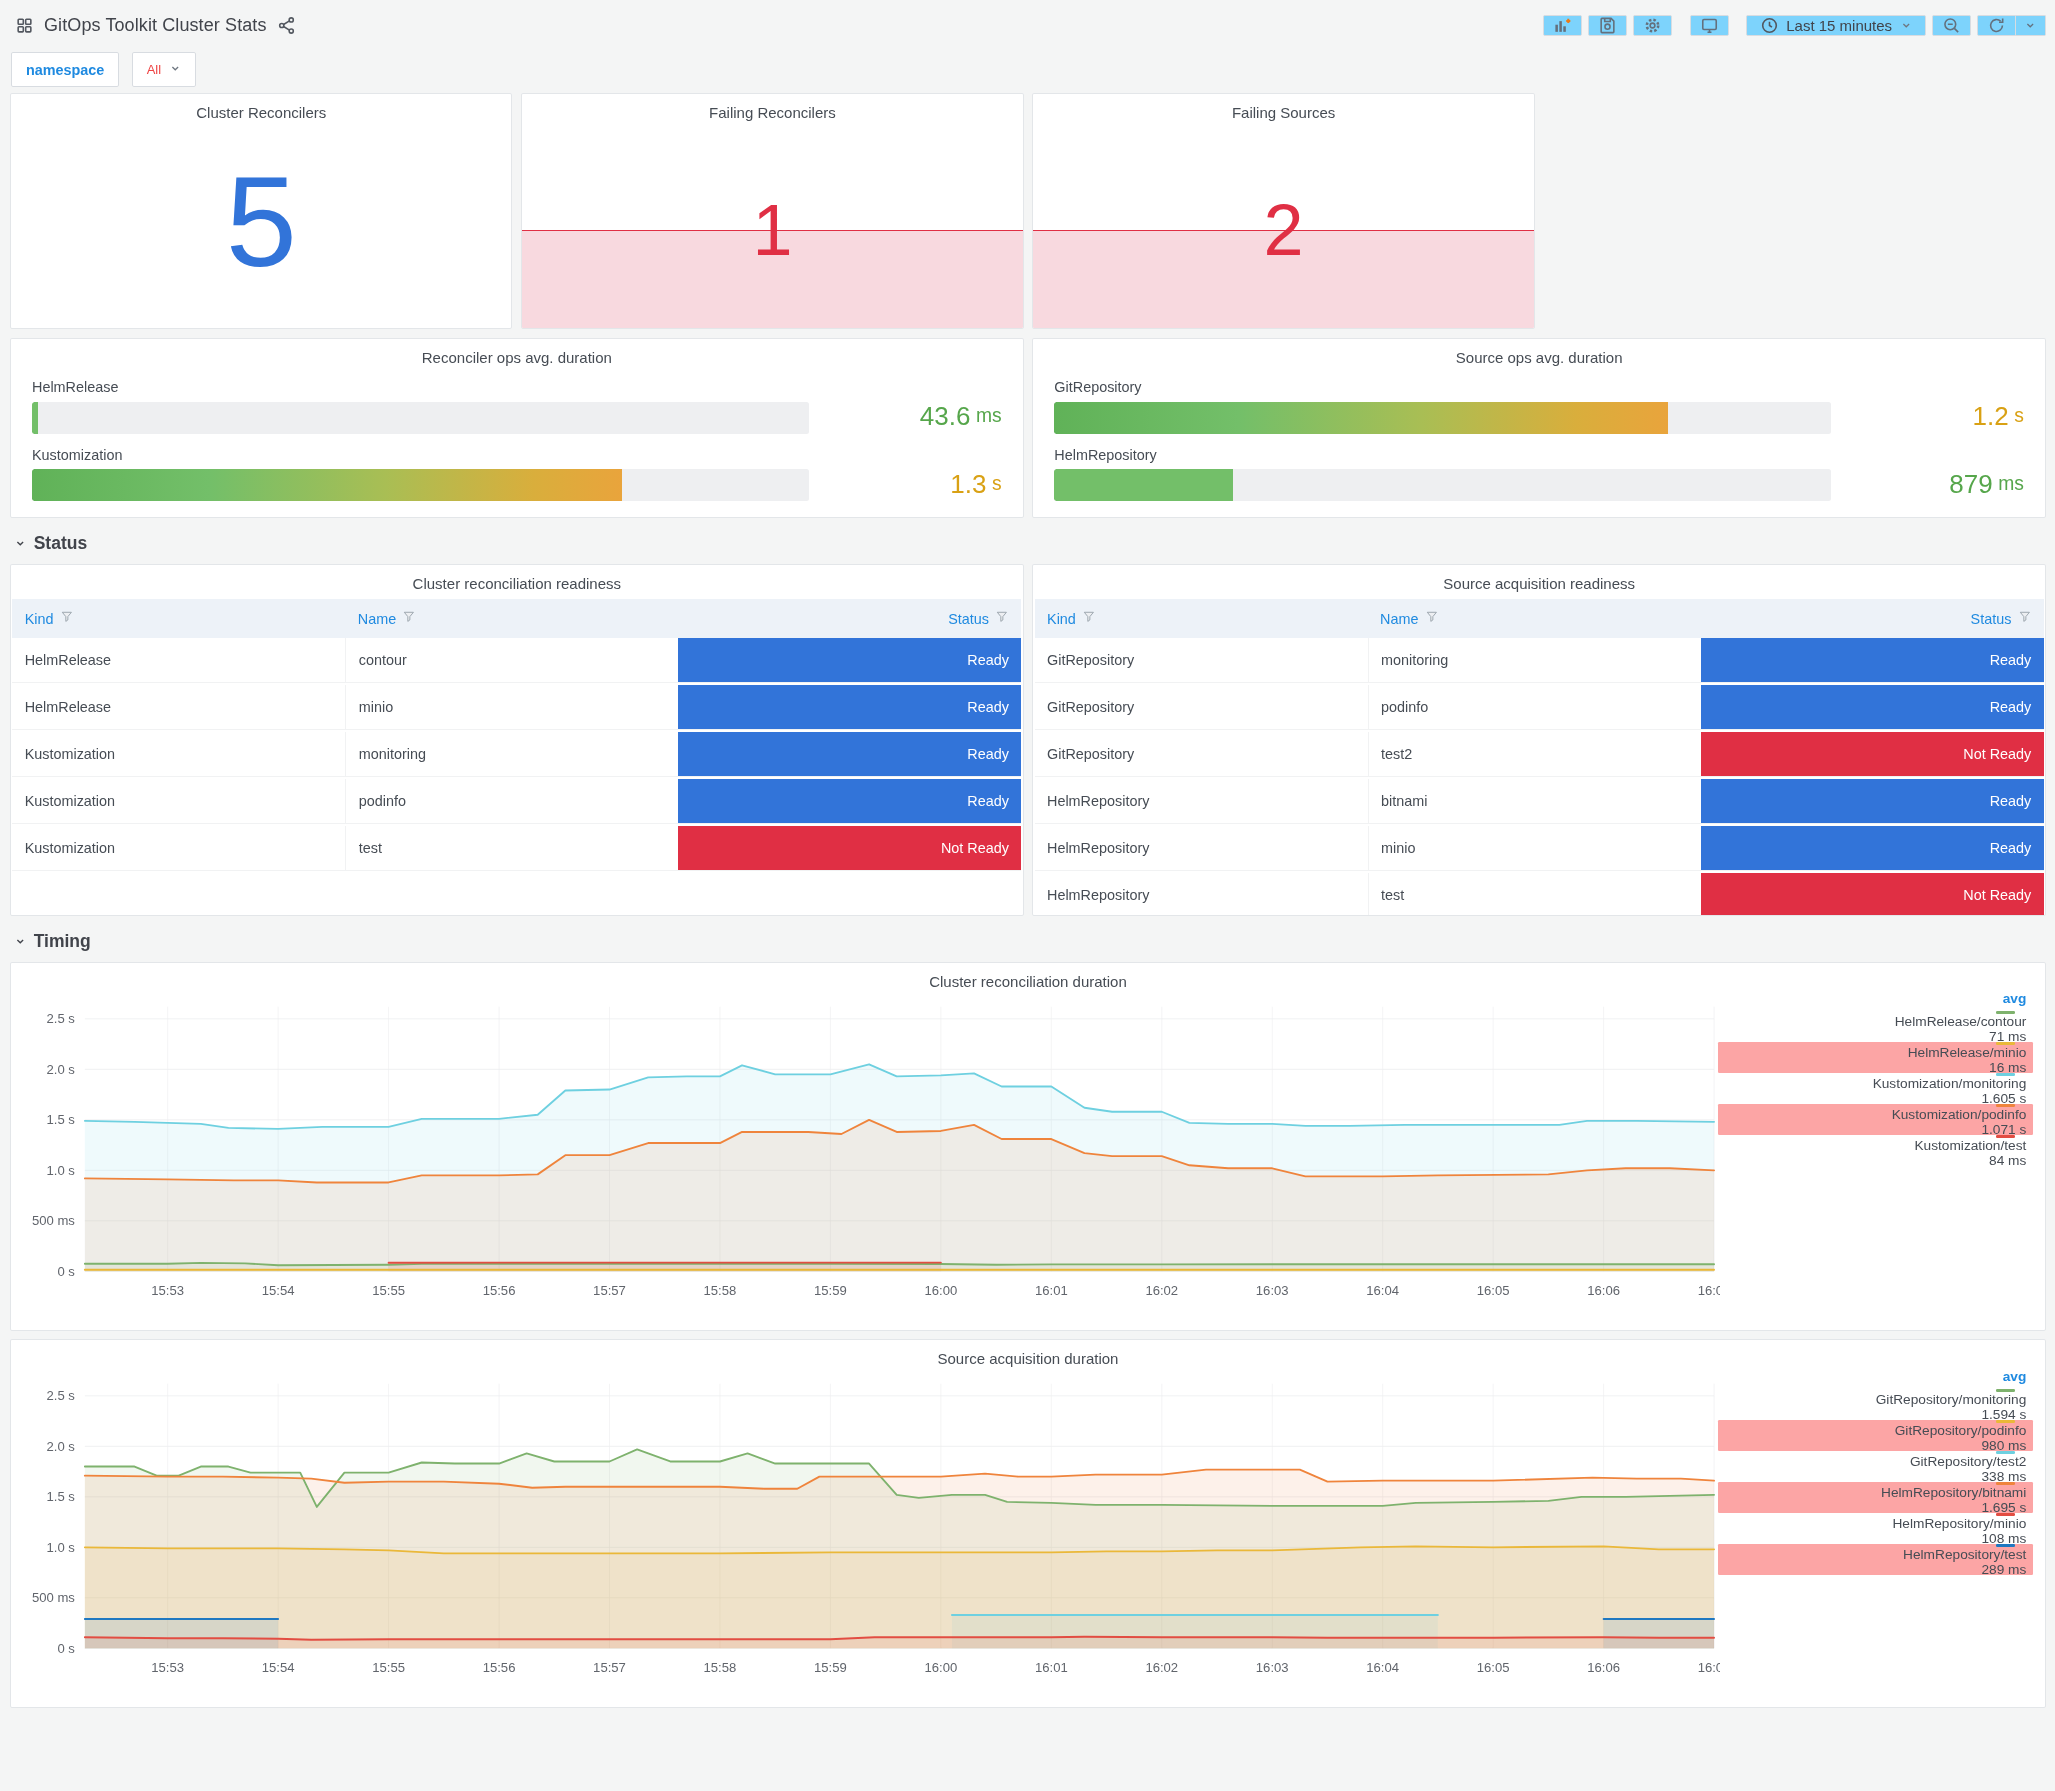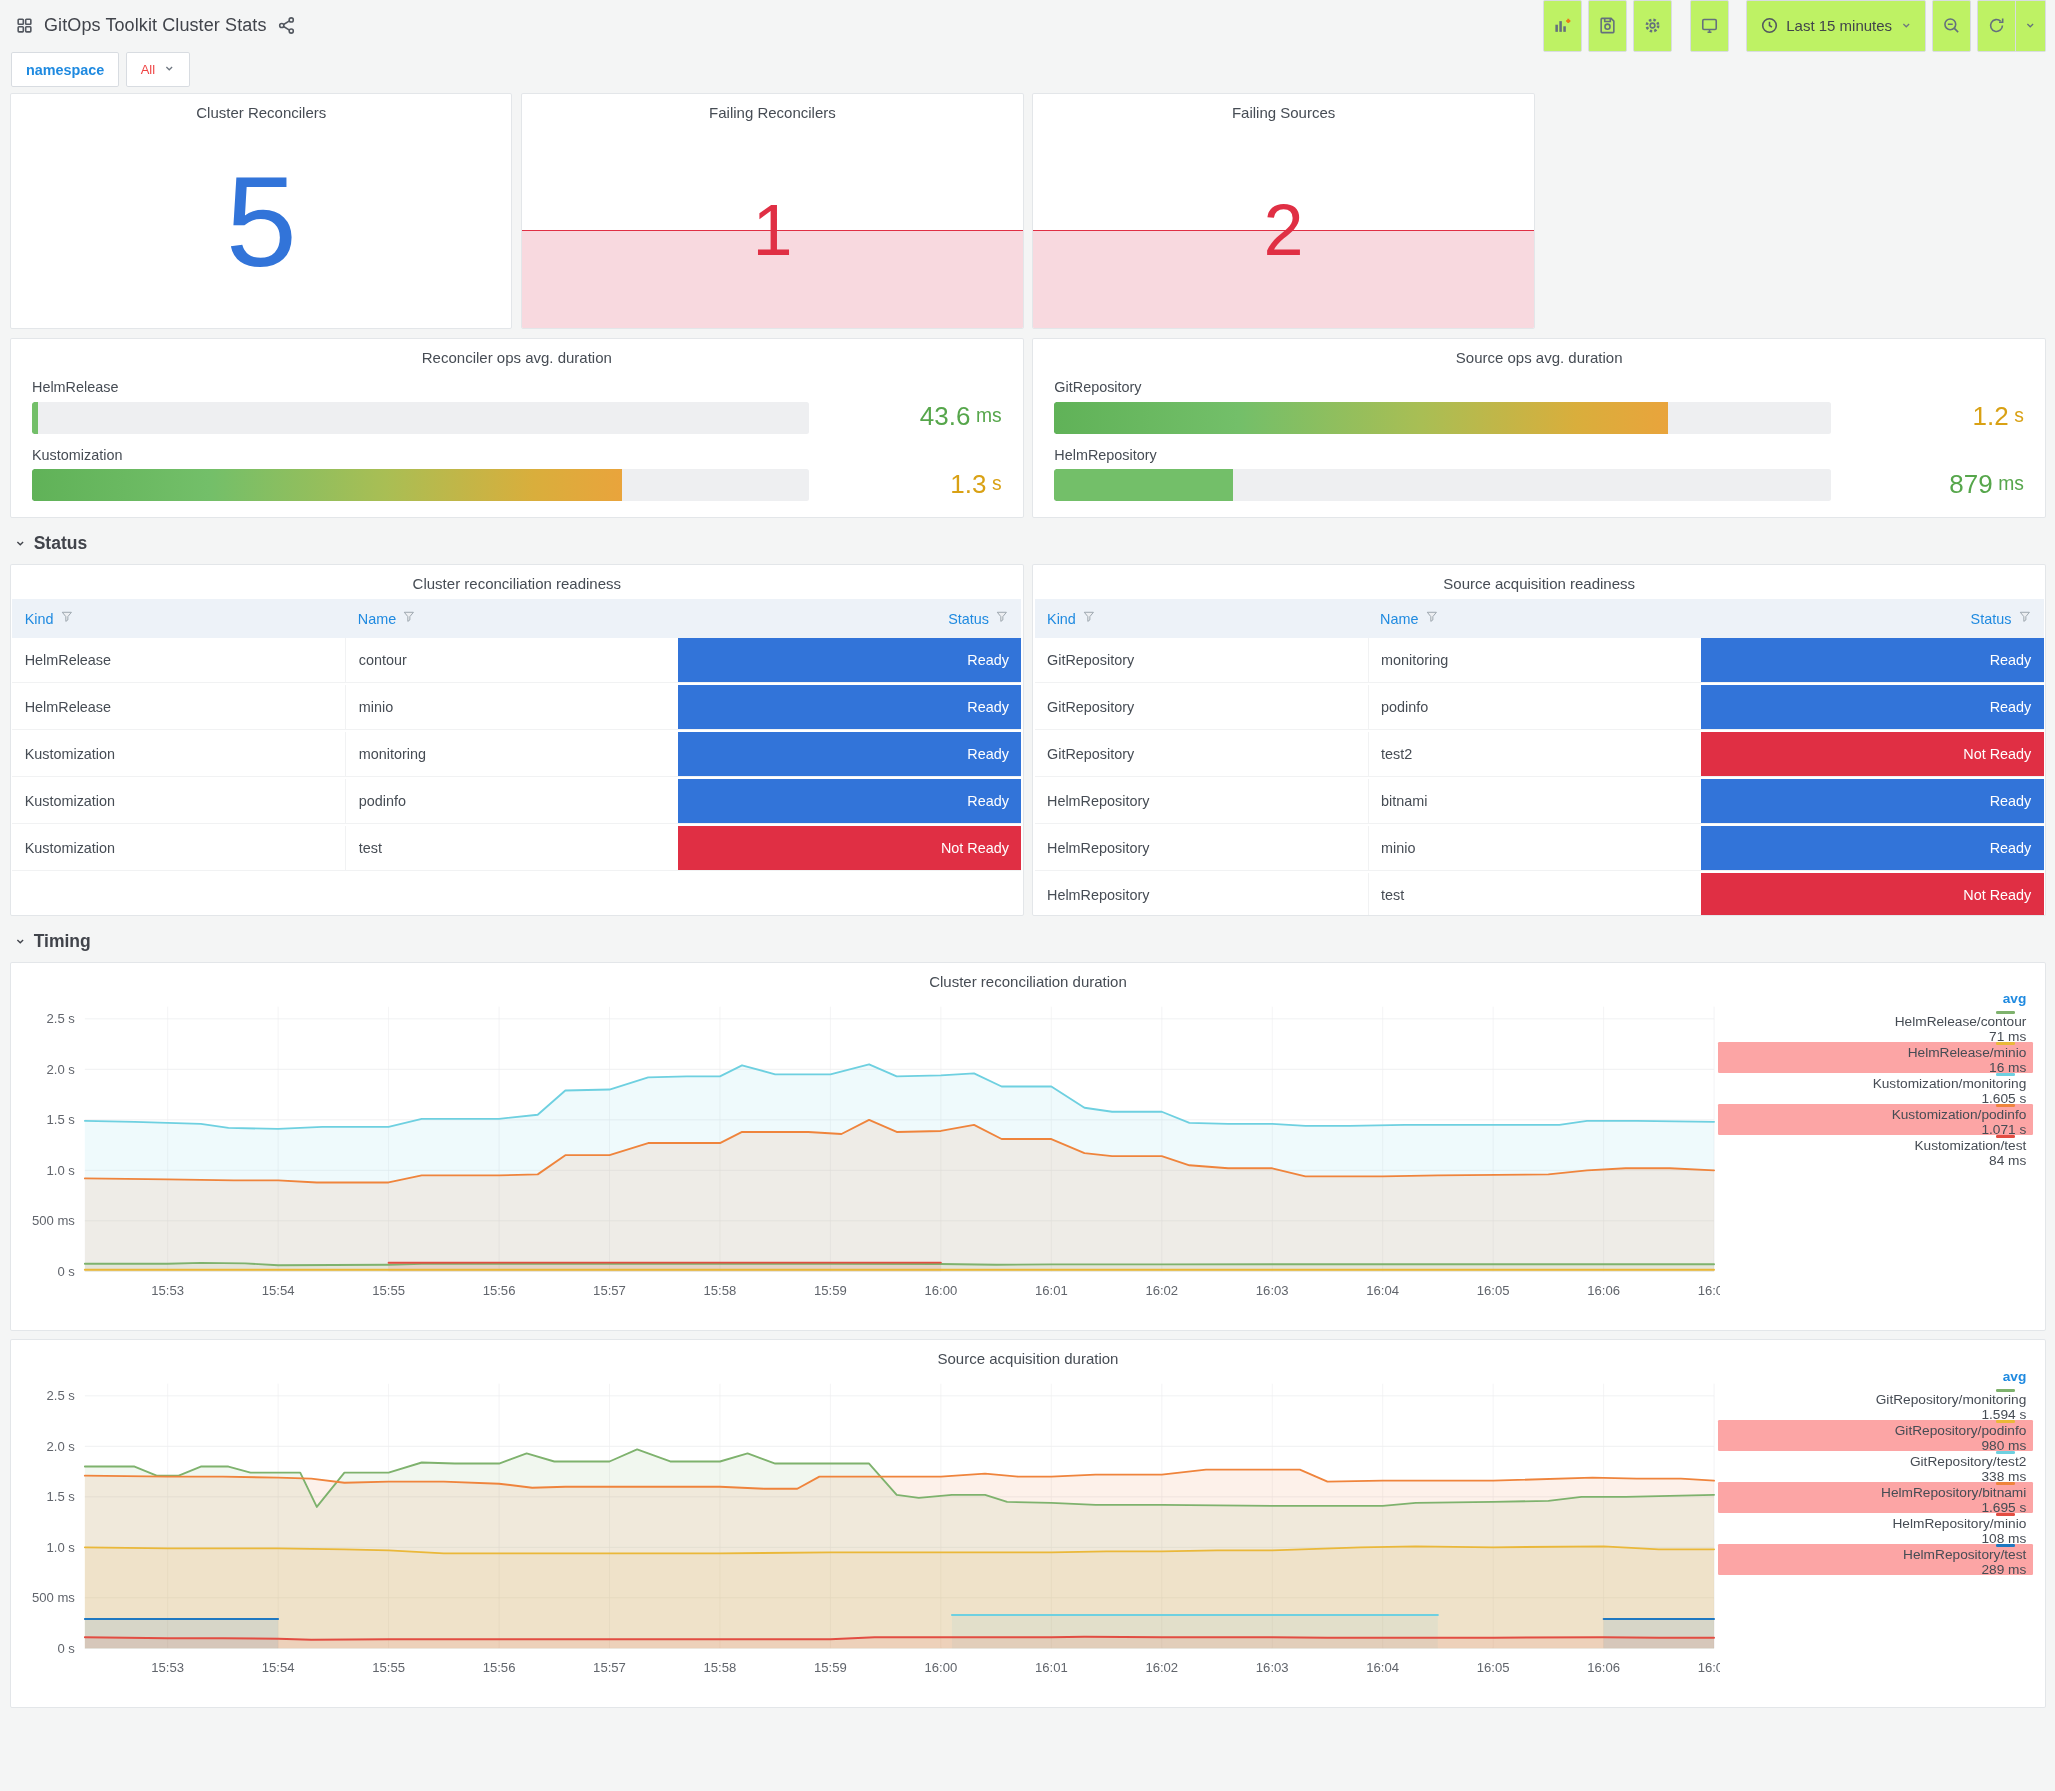--- a/index.html
+++ b/index.html
@@ -7,31 +7,31 @@
   body { width:2056px; font-family:"Liberation Sans", sans-serif; color:#464C54; }
   .dash { padding:5px 10px 16px 10px; }
 
   
   .topbar { display:flex; align-items:center; height:41px; }
   .tb-left { display:flex; gap:10px; padding-left:5px; }
   .dash-title { font-size:18px; font-weight:500; color:#41444B; letter-spacing:0.1px; }
   .hicon { color:#52575F; display:flex; align-items:center; }
   .hicon svg { width:19px; height:19px; }
   .tb-right { margin-left:auto; display:flex; align-items:center; gap:6.2px; }
-  .tbtn { display:flex; align-items:center; justify-content:center; height:52px; min-width:39px;
-          background:#bef264; border:0.6px solid #D8DCE1; border-radius:1.9px; color:#64707D; cursor:pointer; }
+  .tbtn { display:flex; align-items:center; justify-content:center; height:21px; min-width:39px;
+          background:#7dd3fc; border:0.6px solid #D8DCE1; border-radius:1.9px; color:#64707D; cursor:pointer; }
   .tbtn svg { width:19px; height:19px; }
   .tb-gap { width:5px; }
   .time-btn { padding:0 12.5px; gap:7.5px; font-size:15px; color:#41444B; font-weight:500; }
   .split { display:flex; }
   .split .tbtn:first-child { border-radius:1.9px 0 0 1.9px; }
   .split .tbtn:last-child { border-left:0; border-radius:0 1.9px 1.9px 0; min-width:30px; }
 
   
-  .filterbar { display:flex; align-items:center; gap:7px; height:47px; padding-left:1.2px; }
+  .filterbar { display:flex; align-items:center; gap:13px; height:47px; padding-left:1.2px; }
   .chip { height:35px; display:flex; align-items:center; padding:0 13.7px; gap:7.5px;
           background:#fff; border:0.6px solid #D8DCE1; border-radius:1.9px; cursor:pointer; }
   .chip-label { color:#1F8AE0; font-weight:700; font-size:14.4px; }
   .chip-value { font-size:13px; color:#ef4444; font-weight:400; }
   .caret { color:#6E7680; }
   .caret svg { width:12.5px; height:12.5px; }
 
   
   .panel { background:#fff; border:0.6px solid #E3E6E9; border-radius:1.9px; position:relative; overflow:hidden; }
   .panel-title { text-align:center; font-size:15px; font-weight:500; color:#464C54; padding-top:10px;

